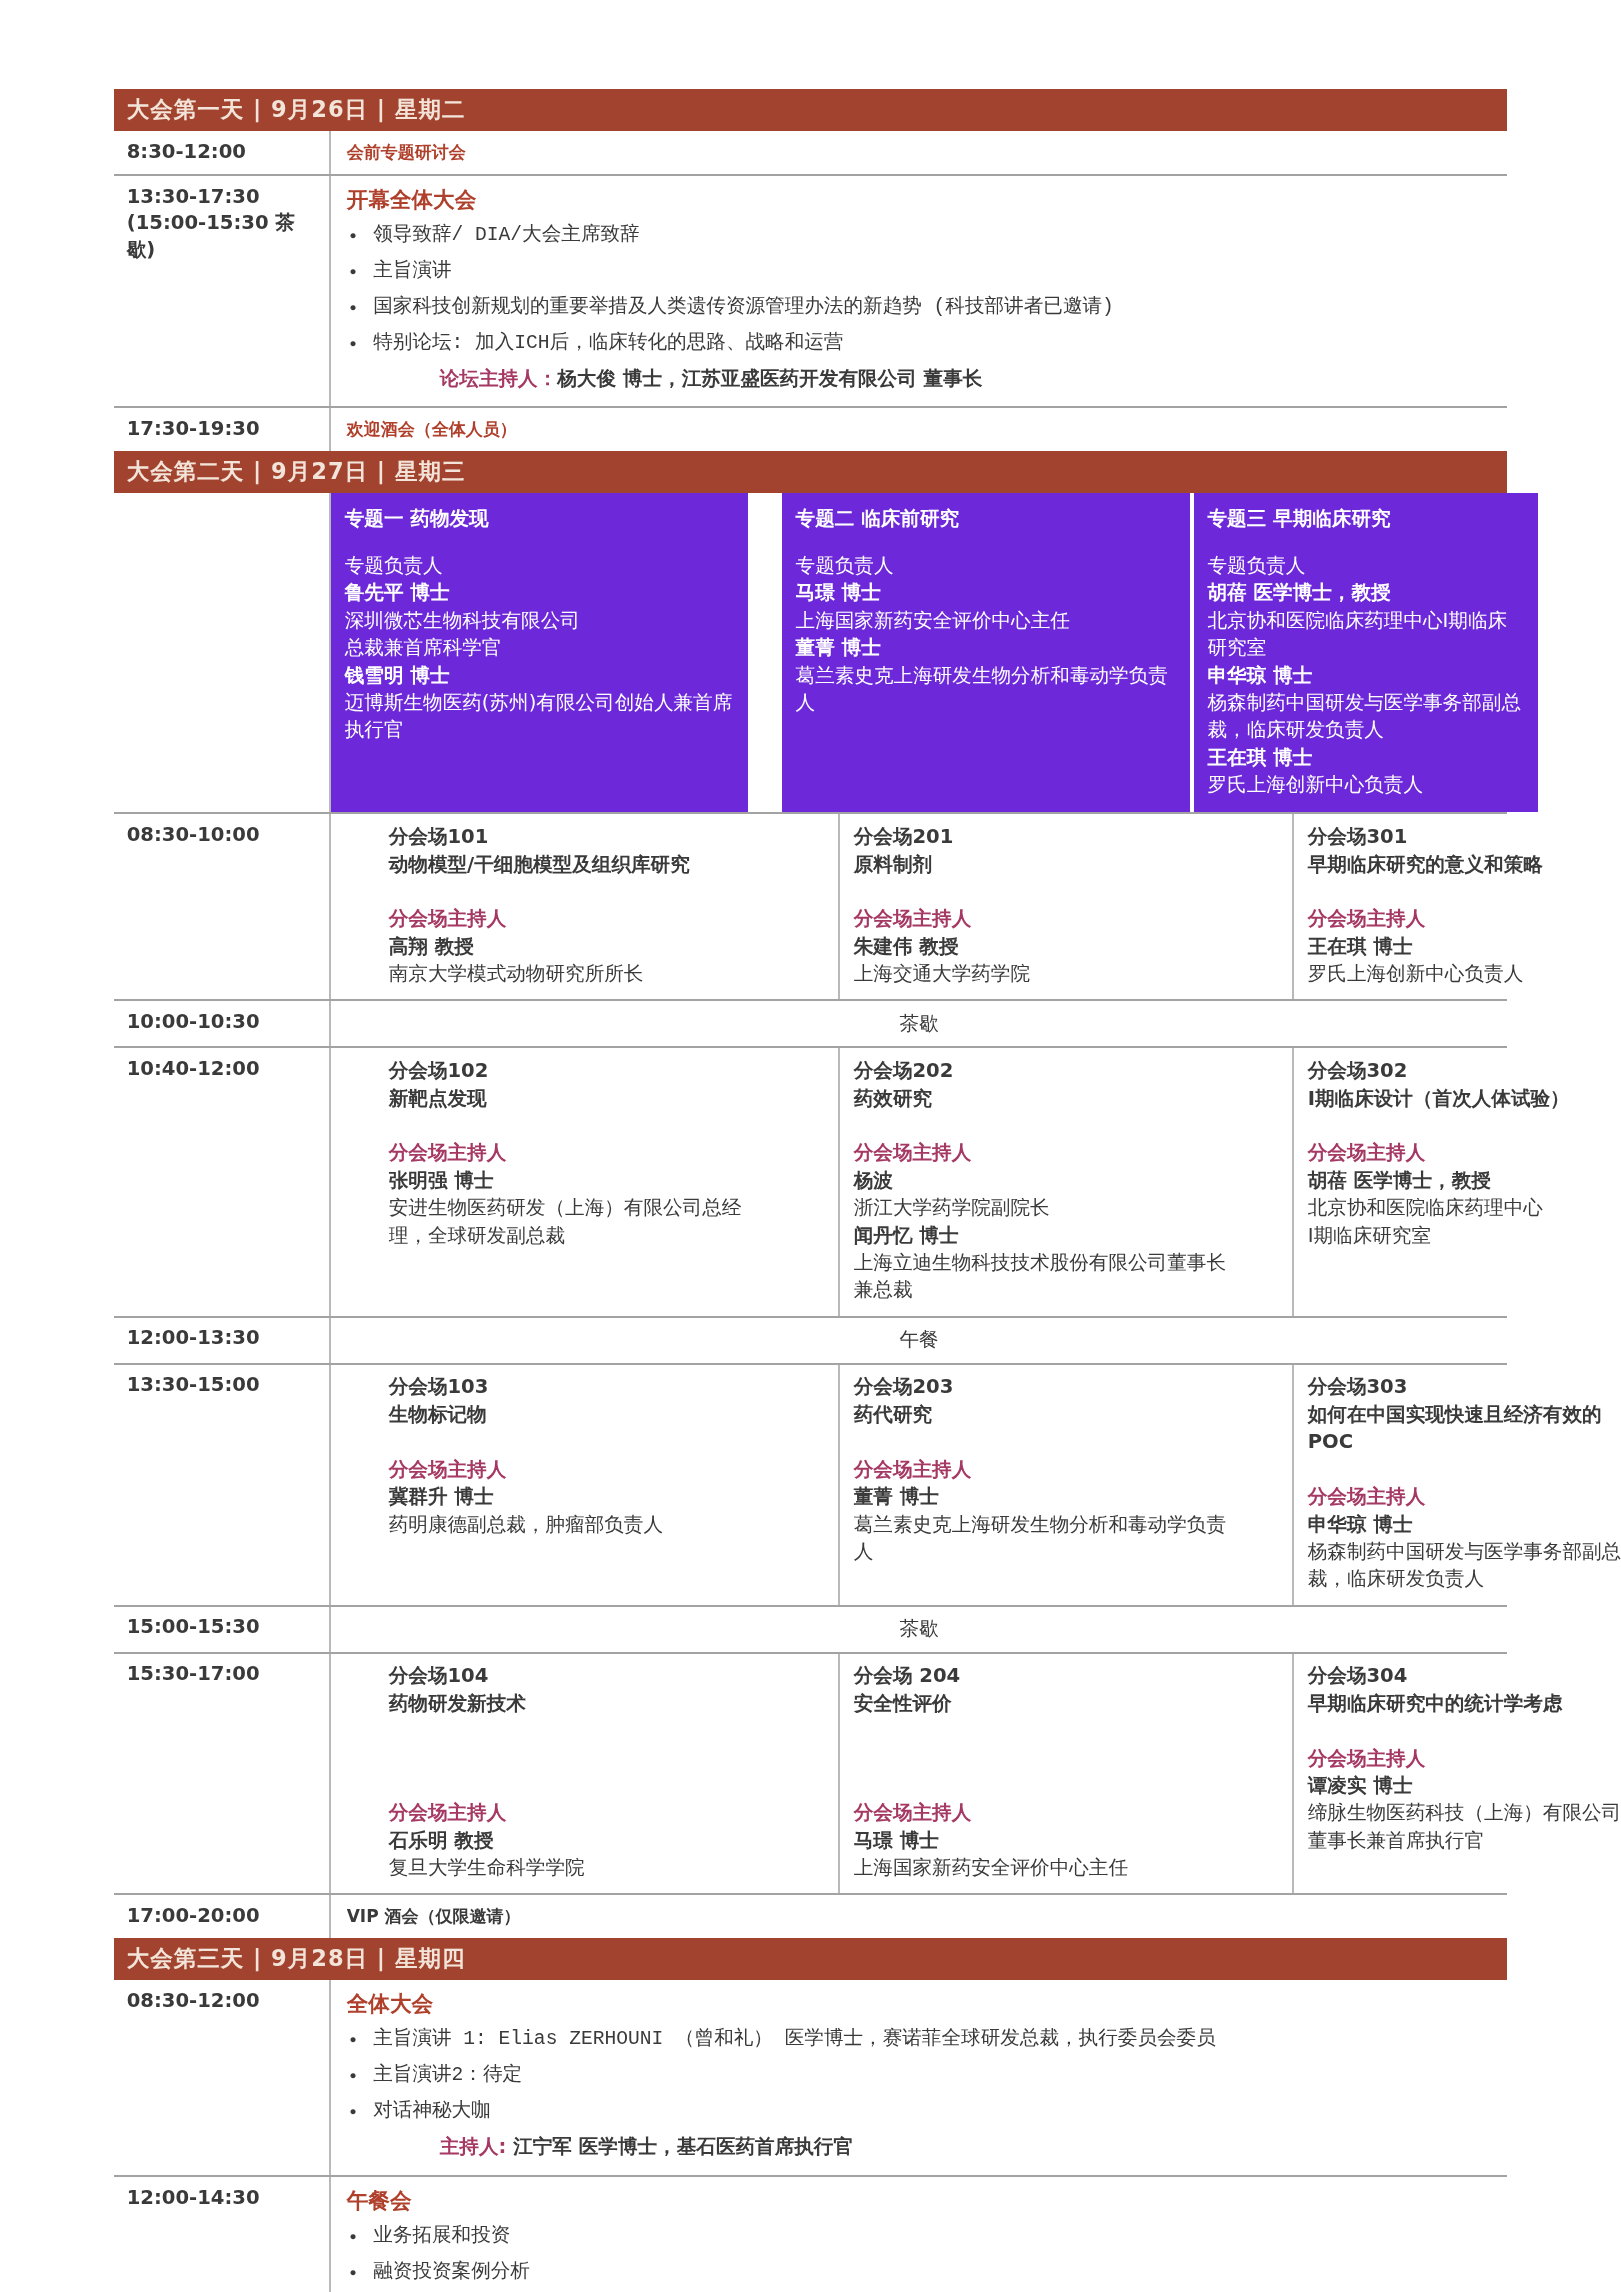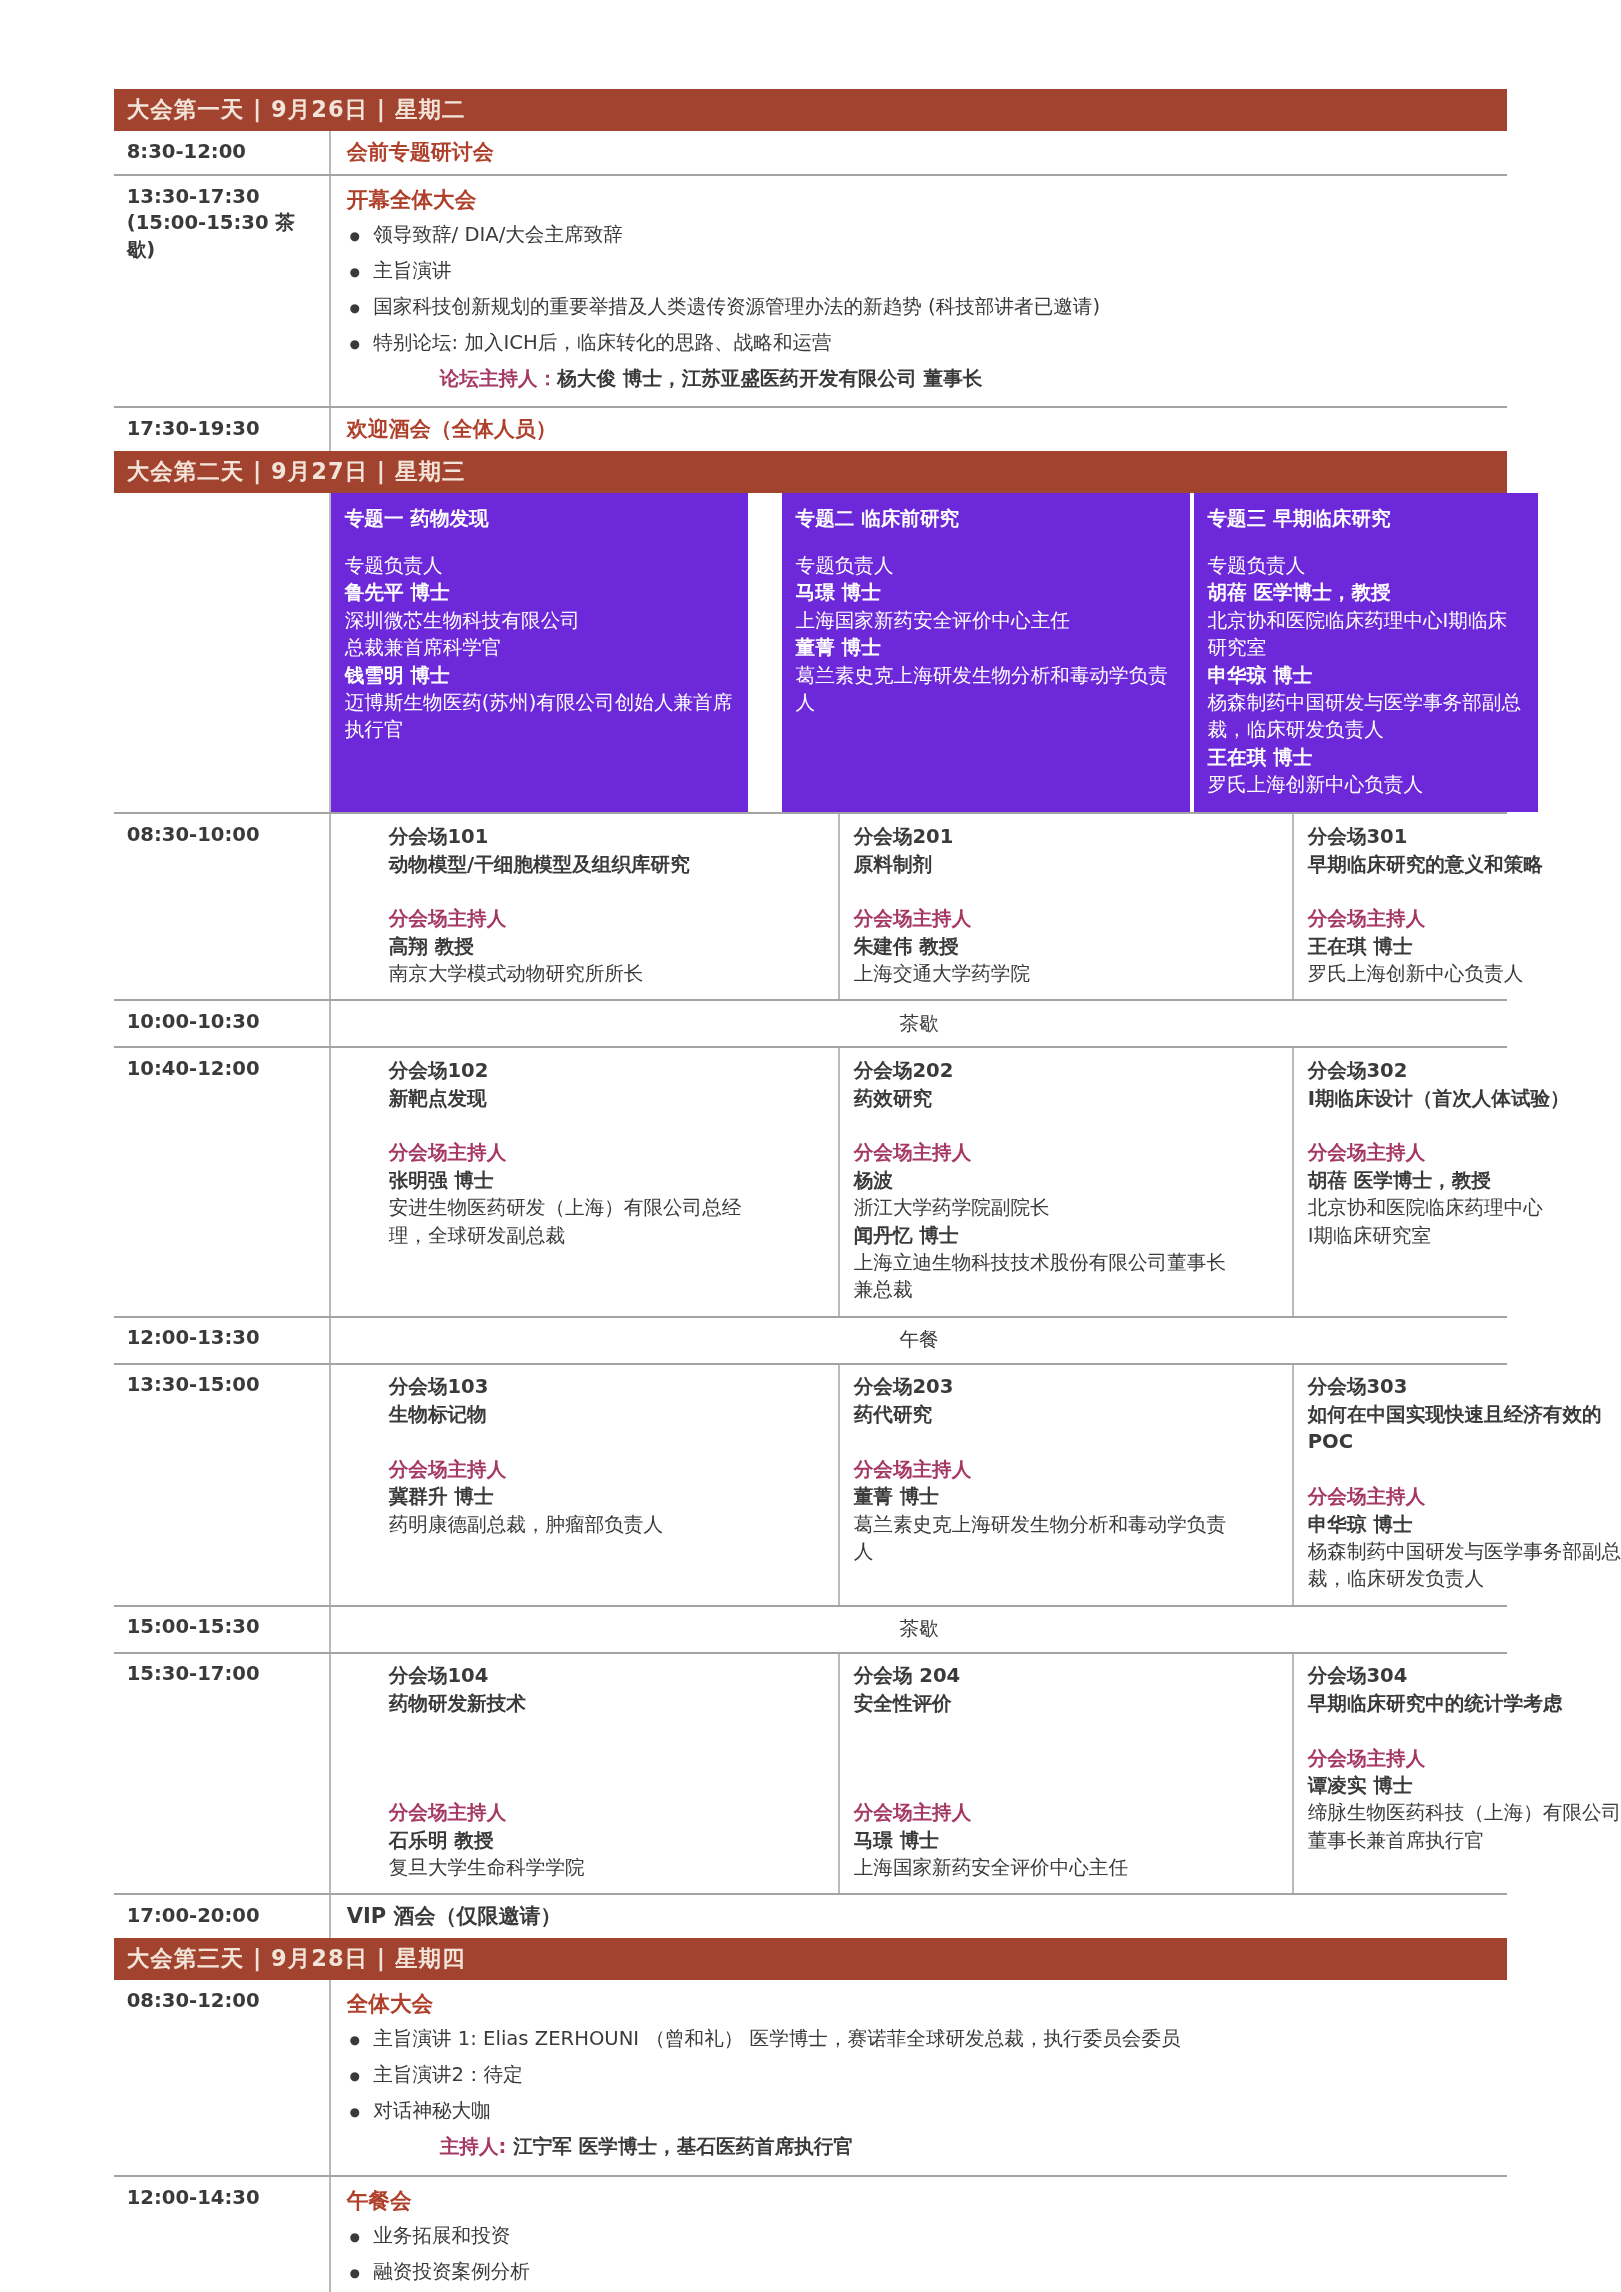--- a/index.html
+++ b/index.html
@@ -14,27 +14,27 @@
     padding:4.9px 12.7px 5.9px;letter-spacing:1px;
   }
   
   .row{display:flex;border-bottom:2.9px solid #a3a3a3;background:#fff;}
   .row.no-border{border-bottom:none;}
   .time{
     flex:0 0 217px;box-sizing:border-box;border-right:2.9px solid #b9b9b9;
     padding:7.8px 5.9px 7.8px 12.7px;font-weight:bold;font-size:19.6px;line-height:26.5px;
   }
   
-  .simple-content{flex:1;padding:7.8px 15.7px;font-size:21px;line-height:27.4px;}
+  .simple-content{flex:1;padding:7.8px 15.7px;font-size:17px;line-height:27.4px;}
   .red-text{color:#af402b;font-weight:bold;}
   .dark-bold{color:#3a3a3a;font-weight:bold;}
   
   .bullet-content{flex:1;padding:5.9px 15.7px 9.8px;}
   .rt{color:#af402b;font-weight:bold;font-size:21.6px;line-height:35px;}
-  .bl{position:relative;padding-left:26.5px;font-size:19.6px;line-height:36px;}
+  .bl{position:relative;padding-left:26.5px;font-size:19.6px;line-height:36px;font-family:Liberation Mono, monospace;}
   .bl::before{content:"●";position:absolute;left:2.9px;top:1px;font-size:11.8px;}
   .mod-line{padding-left:93px;font-size:19.6px;line-height:36px;}
   .seg.mag{color:#a53963;font-weight:bold;}
   .seg.bold{font-weight:bold;}
   
   .center-content{flex:1;text-align:center;padding:8.8px 0;font-size:19.6px;line-height:27.4px;}
   
   .cells{flex:1;display:flex;}
   .cell{box-sizing:border-box;padding:8.8px 13.7px 11.8px;font-size:19.6px;line-height:27.4px;margin-left:44px;}
   .cell.c0{flex:0 0 419px;}

